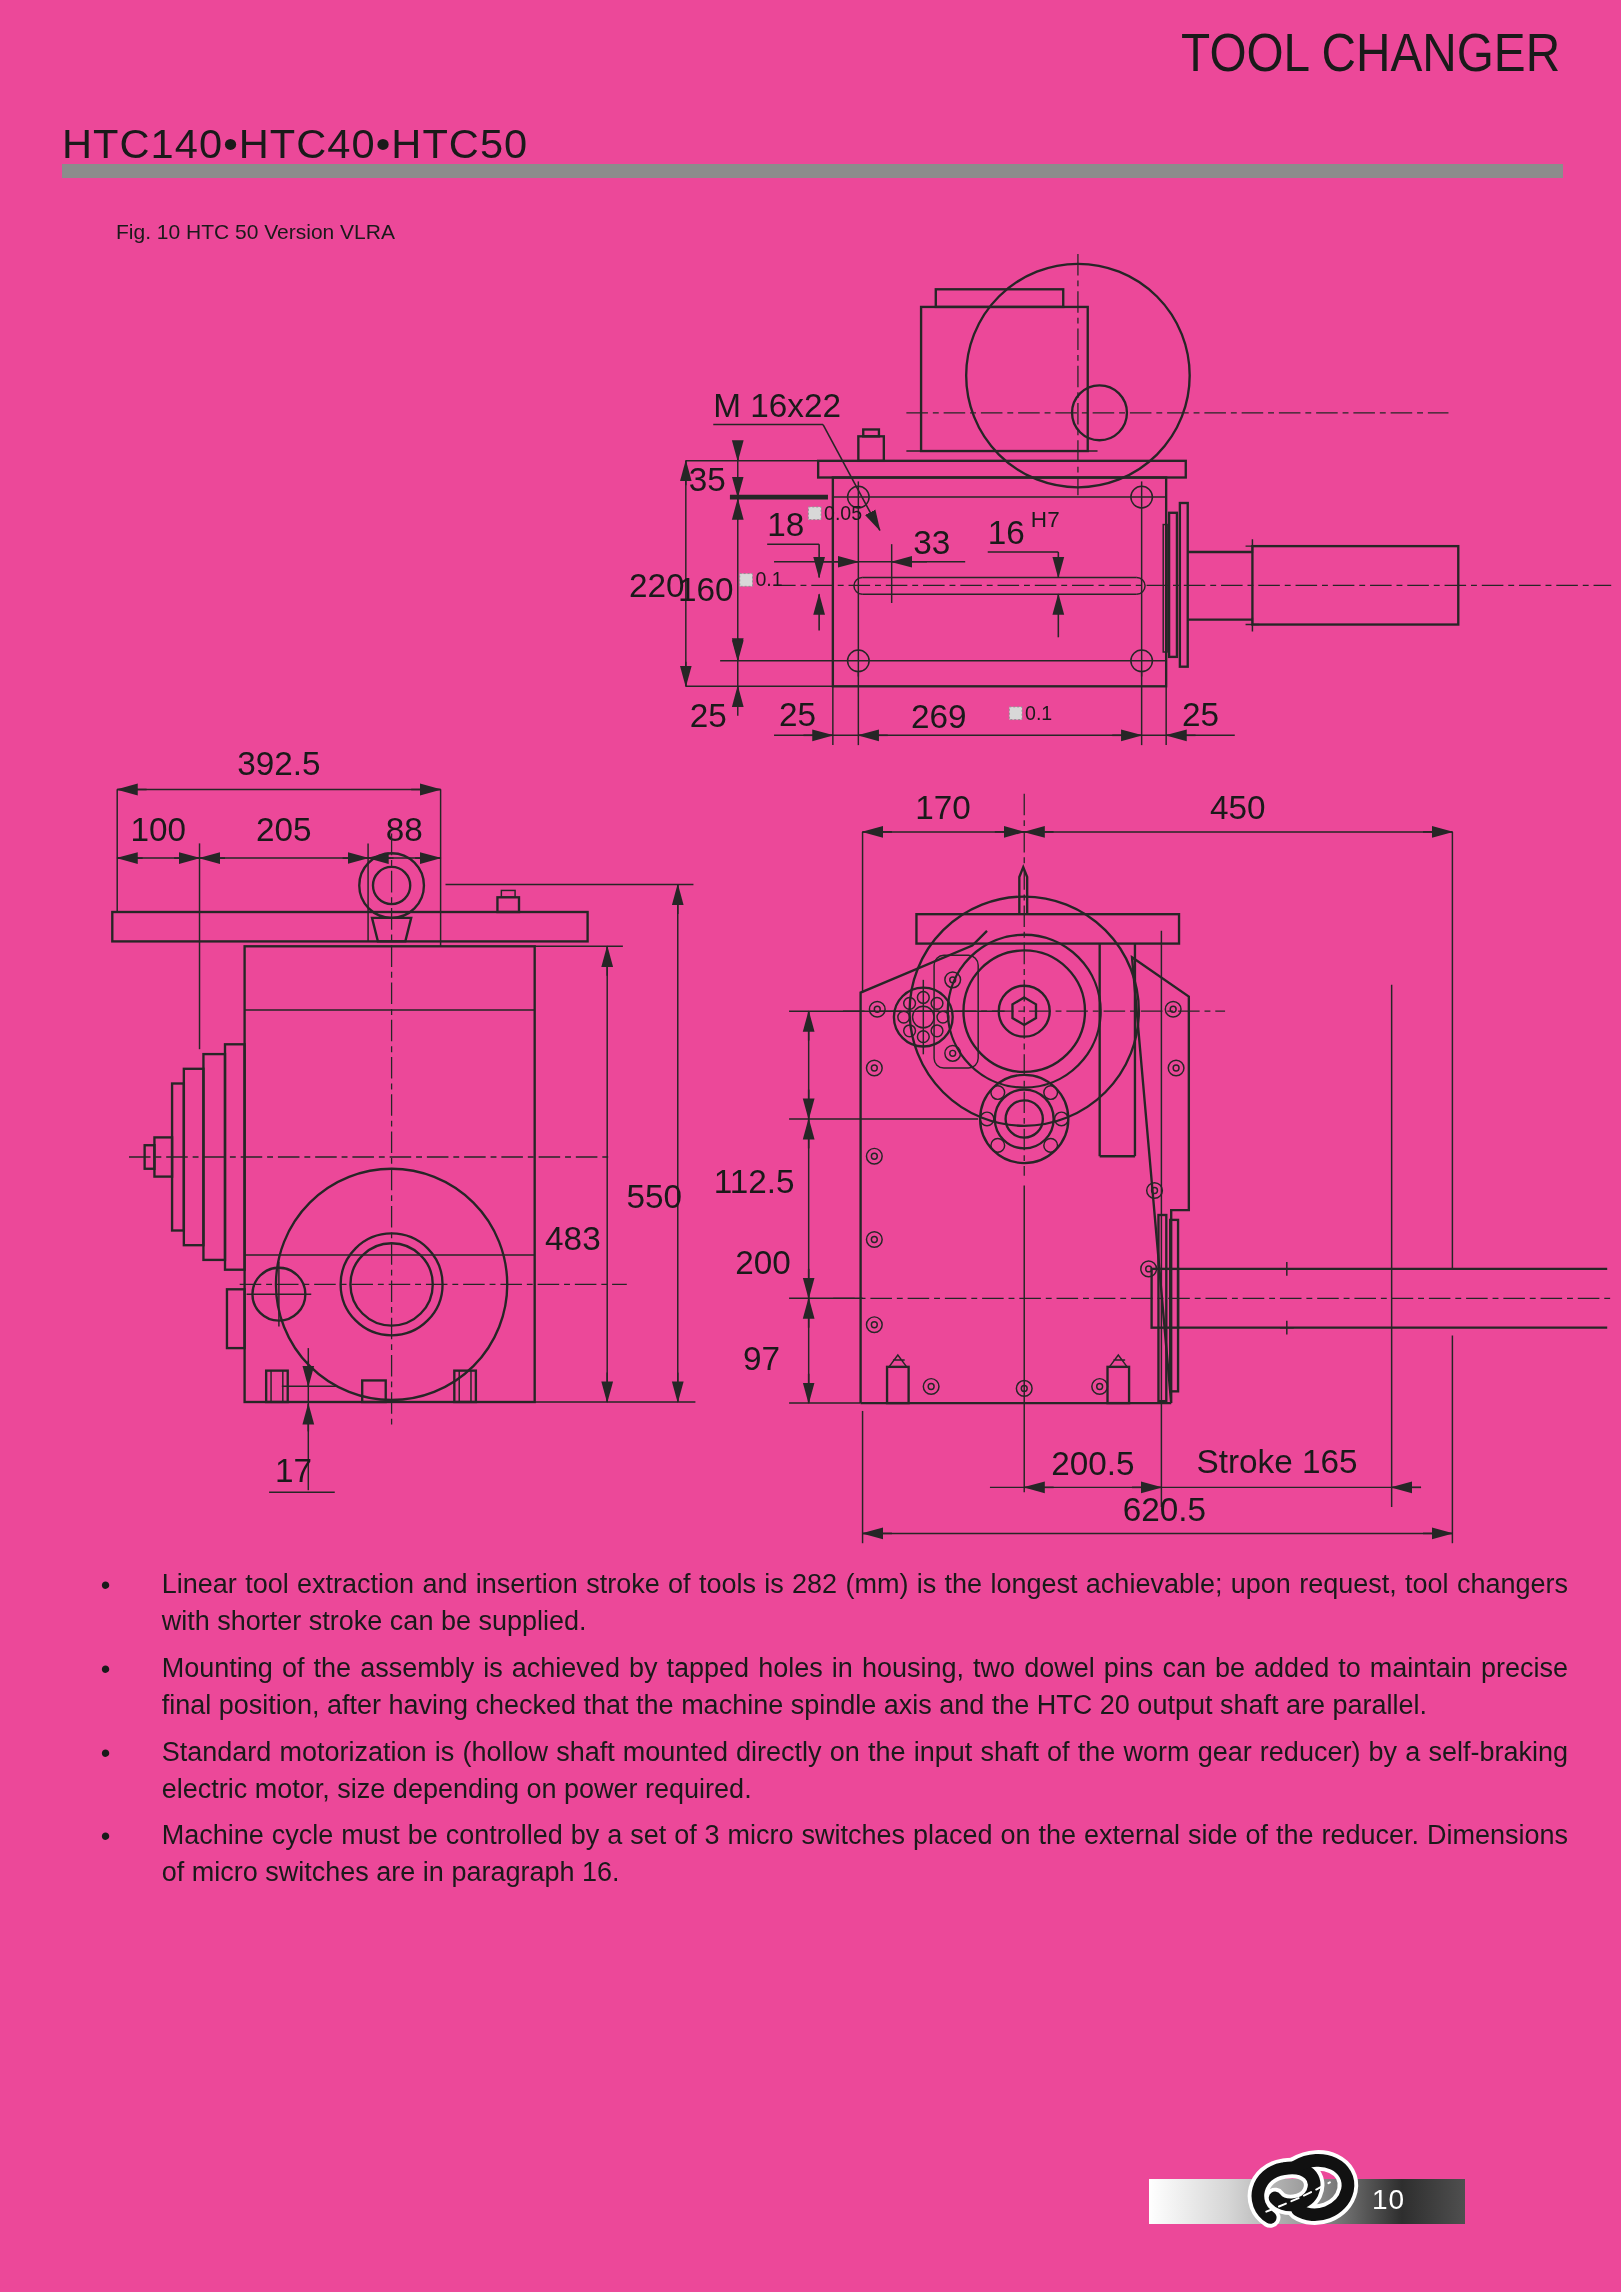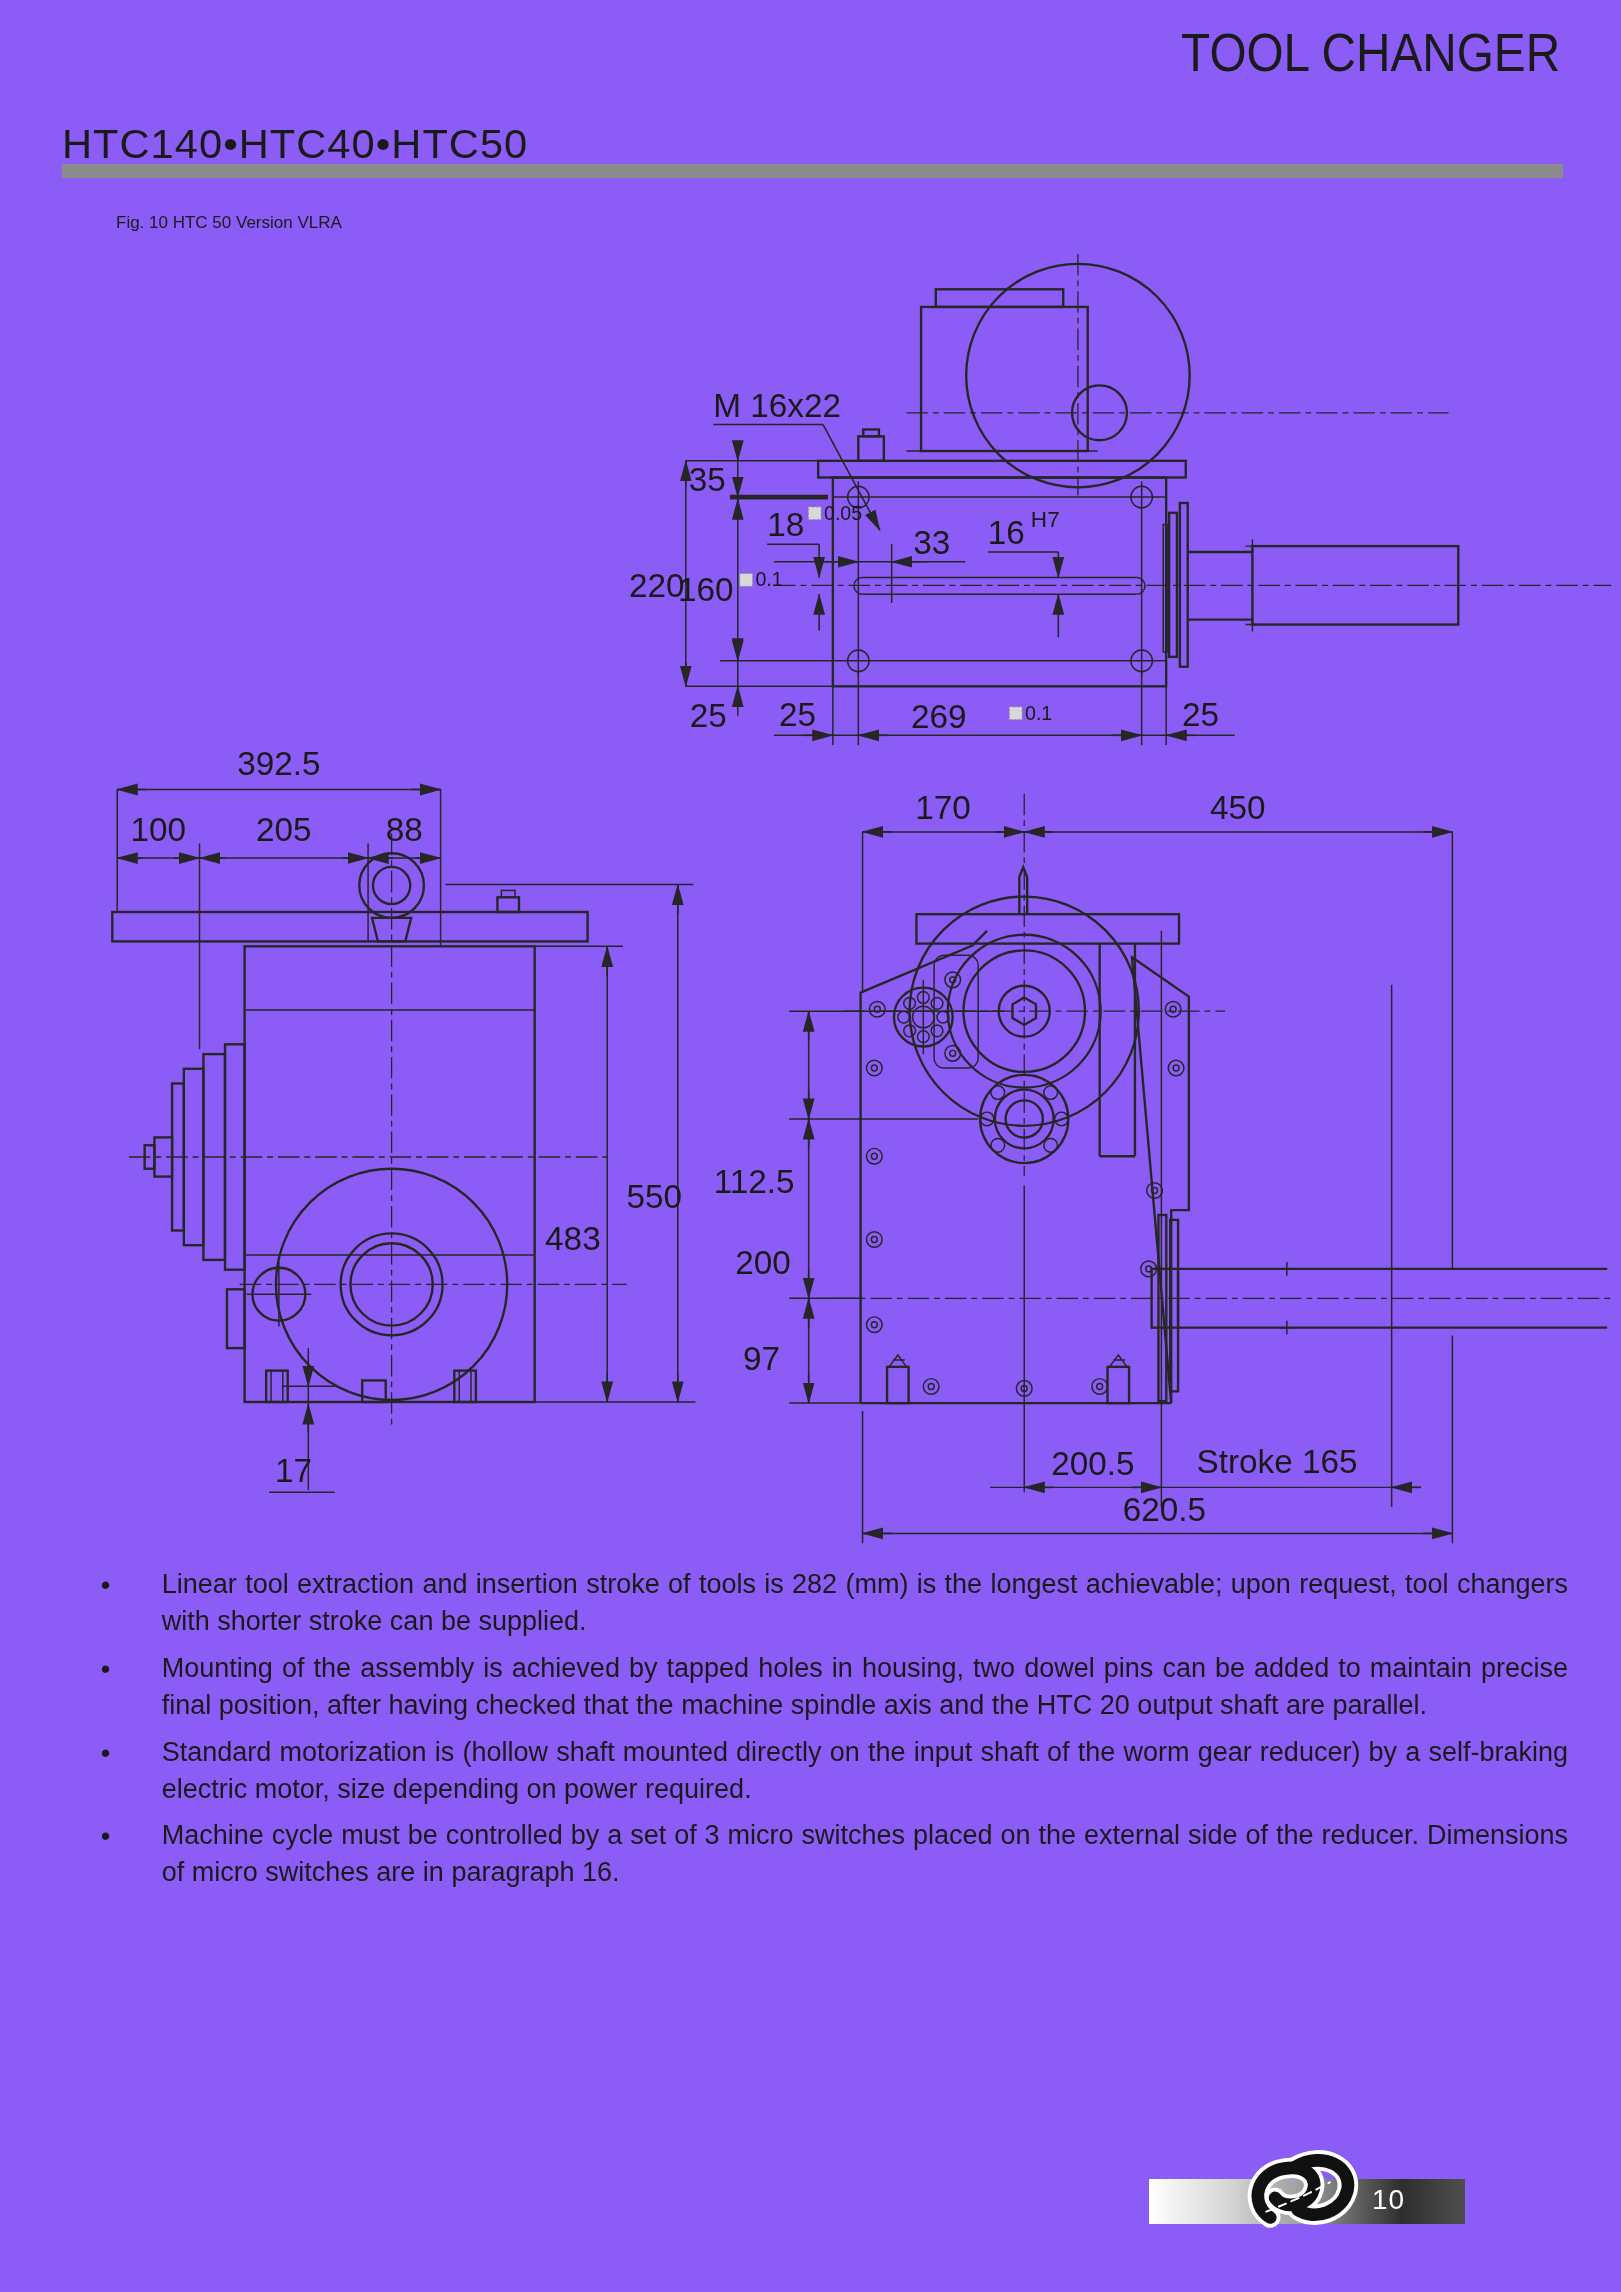--- a/index.html
+++ b/index.html
@@ -1,23 +1,23 @@
 <!DOCTYPE html>
 <html><head>
 <meta charset="utf-8">
 <style>
   html,body{margin:0;padding:0;background:#e8e8e8;}
-  .page{position:relative;width:1621px;height:2293px;background:#8b5cf6;margin:0 auto;
+  .page{position:relative;width:1621px;height:2293px;background:#ec4899;margin:0 auto;
         font-family:"Liberation Sans",sans-serif;color:#1a1a1a;overflow:hidden;}
   .title{position:absolute;top:21.6px;right:61px;font-size:53px;font-weight:400;
          letter-spacing:0px;transform:scaleX(.9);transform-origin:right center;white-space:nowrap;}
   .models{position:absolute;top:122px;left:62px;font-size:40px;font-weight:400;
           letter-spacing:1px;transform:scaleX(1.04);transform-origin:left center;white-space:nowrap;}
   .rule{position:absolute;top:164px;left:62px;width:1501px;height:13.7px;background:#8c8c8c;}
-  .figcap{position:absolute;top:213px;left:116px;font-size:17px;}
+  .figcap{position:absolute;top:220px;left:116px;font-size:21px;}
   .drawing{position:absolute;}
   svg text{font-family:"Liberation Sans",sans-serif;fill:#1a1a1a;}
   svg .ln{stroke:#262626;stroke-width:2.4;fill:none;}
   svg .tn{stroke:#262626;stroke-width:1.5;fill:none;}
   svg .tk{stroke:#262626;stroke-width:5;fill:none;}
   svg .cl{stroke:#262626;stroke-width:1.3;fill:none;stroke-dasharray:22 5 6 5;}
   svg .c{stroke:#262626;stroke-width:1.6;fill:none;}
   svg .dt{font-size:34px;}
   svg .st{font-size:20px;}
   svg .ft{font-size:23px;}

